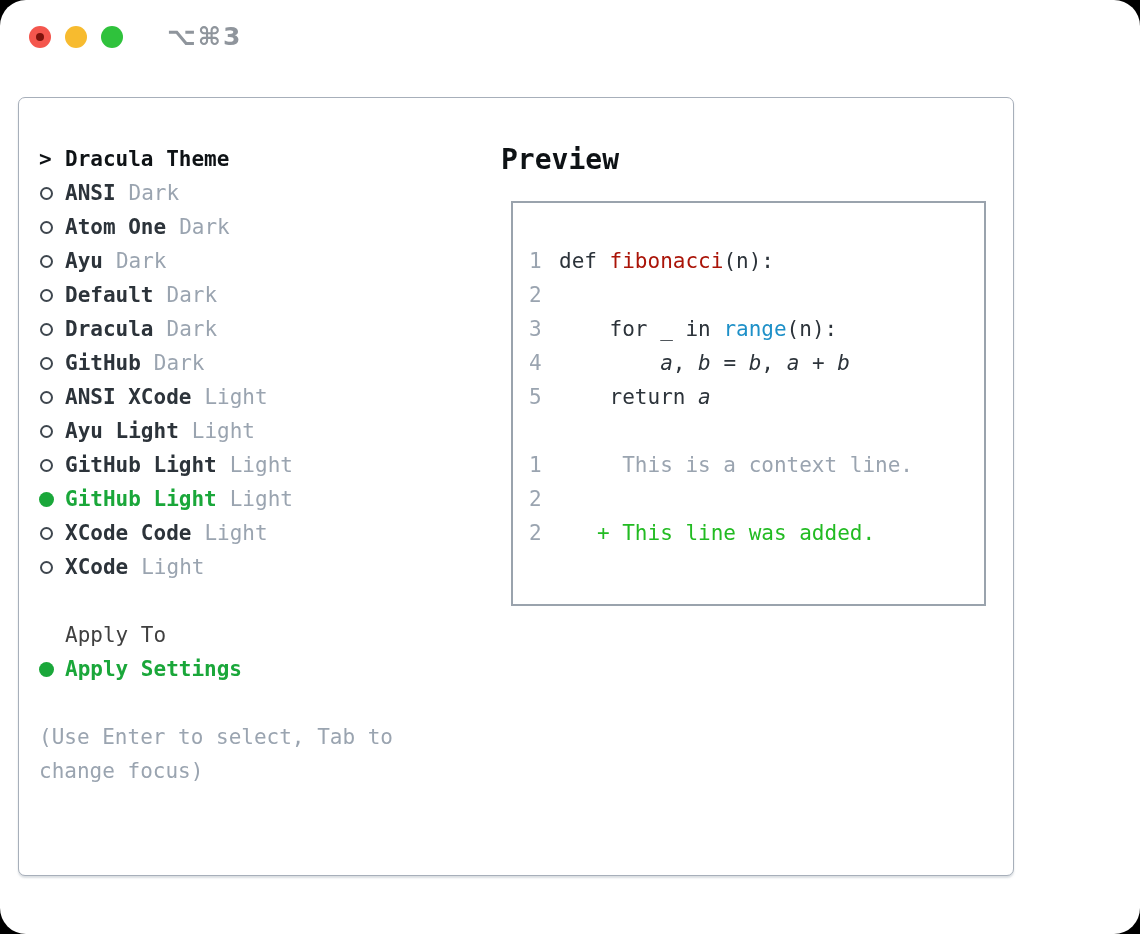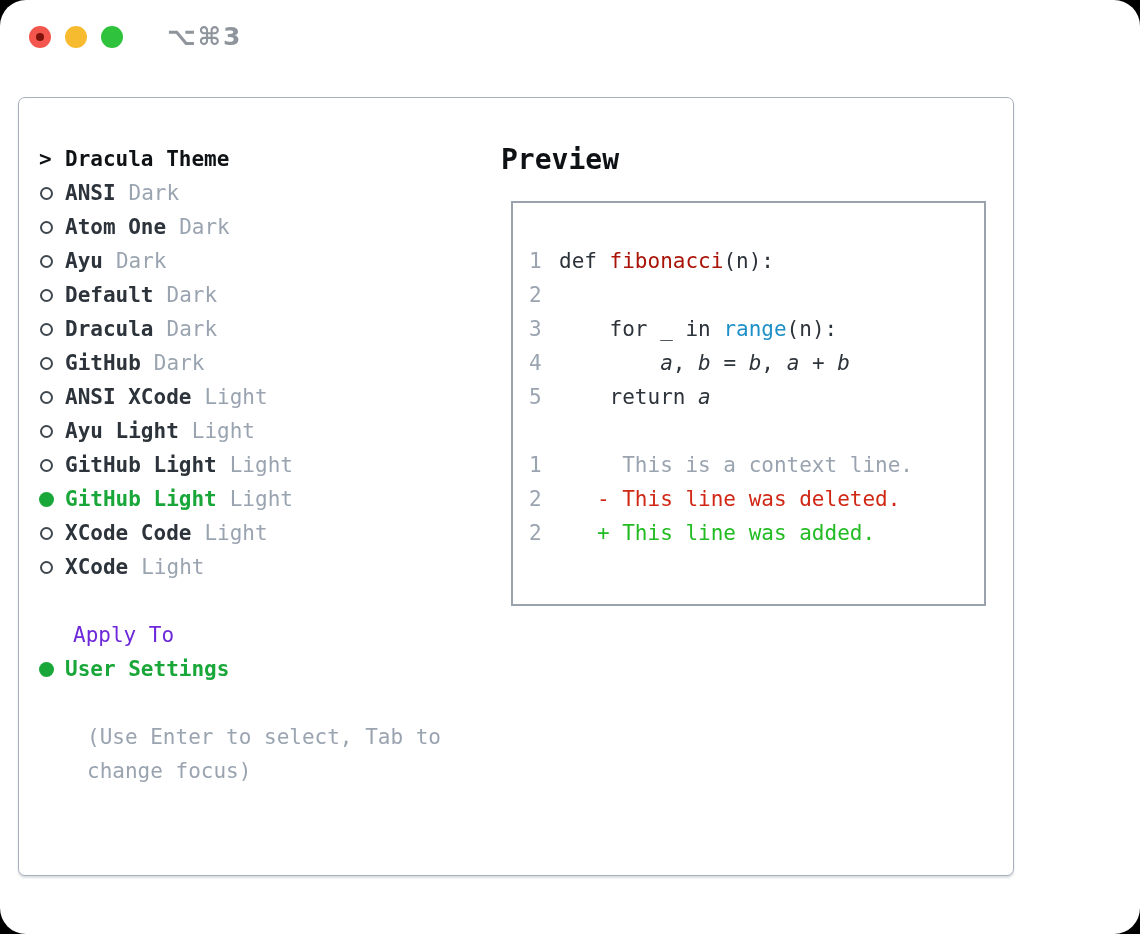--- a/index.html
+++ b/index.html
@@ -41,29 +41,29 @@
     position:absolute;left:18px;top:97px;width:996px;height:779px;
     border:1.5px solid var(--panel-border);border-radius:7px;background:#fff;
     box-shadow:0 2px 2px rgba(150,160,172,.35);
   }
   
   .left-col{position:absolute;left:20px;top:44px;width:445px;}
   .row{display:flex;align-items:center;height:34px;font-size:21px;color:var(--text-dark);}
   .marker{width:26px;display:flex;align-items:center;flex:none;}
   .prompt{font-weight:700;color:var(--header-dark);}
   .hdr{font-weight:700;color:var(--header-dark);}
-  .hdr2{color:#6d28d9;margin-left:8px;}
+  .hdr2{color:#404040;}
   .radio{width:13px;height:13px;border:2px solid #3f474f;border-radius:50%;margin-left:1px;}
   .radio.sel{width:15px;height:15px;border:none;background:var(--selected-green);margin-left:0;}
   .opt-name{white-space:pre;font-weight:bold;}
   .opt-name.sel{color:var(--selected-green);}
   .opt-tag{color:var(--muted-gray);margin-left:13px;white-space:pre;}
   .apply-block{margin-top:34px;}
   .hint{margin-top:34px;color:var(--muted-gray);}
-  .hint .row{color:var(--muted-gray);margin-left:48px;}
+  .hint .row{color:var(--muted-gray);}
   
   .preview-title{position:absolute;left:482px;top:44px;height:34px;display:flex;align-items:center;
     font-size:28px;font-weight:700;color:var(--header-dark);}
   .preview-box{
     position:absolute;left:492px;top:103px;width:475px;height:405px;
     border:2px solid #9aa3ad;background:#fff;padding:41px 10px 0 16px;overflow:hidden;
   }
   .cline{height:34px;display:flex;align-items:center;font-size:21px;}
   .ln{display:inline-block;width:13px;margin-right:17px;color:var(--muted-gray);white-space:pre;flex:none;}
   .code{white-space:pre;}
@@ -190,21 +190,21 @@
       <div class="apply-block">
         <div class="row">
           <span class="marker"></span>
           <span class="hdr2">Apply To</span>
         </div>
         <div id="apply-list">
             <div class="row">
               <span class="marker">
                 <span class="radio sel"></span>
               </span>
-              <span class="opt-name sel">User Settings</span>
+              <span class="opt-name sel">Apply Settings</span>
             </div>
           </div>
       </div>
 
       <div class="hint">
         <div class="row">(Use Enter to select, Tab to</div>
         <div class="row">change focus)</div>
       </div>
     </div>
 
@@ -233,21 +233,20 @@
         <div class="cline">
           <span class="ln"></span>
           <span class="code"></span>
         </div>
         <div class="cline">
           <span class="ln">1</span>
           <span class="code"><span class="tok-context">     This is a context line.</span></span>
         </div>
         <div class="cline">
           <span class="ln">2</span>
-          <span class="code"><span class="tok-deleted">   - This line was deleted.</span></span>
         </div>
         <div class="cline">
           <span class="ln">2</span>
           <span class="code"><span class="tok-added">   + This line was added.</span></span>
         </div>
       </div>
 
   </div>
 </div>
 

